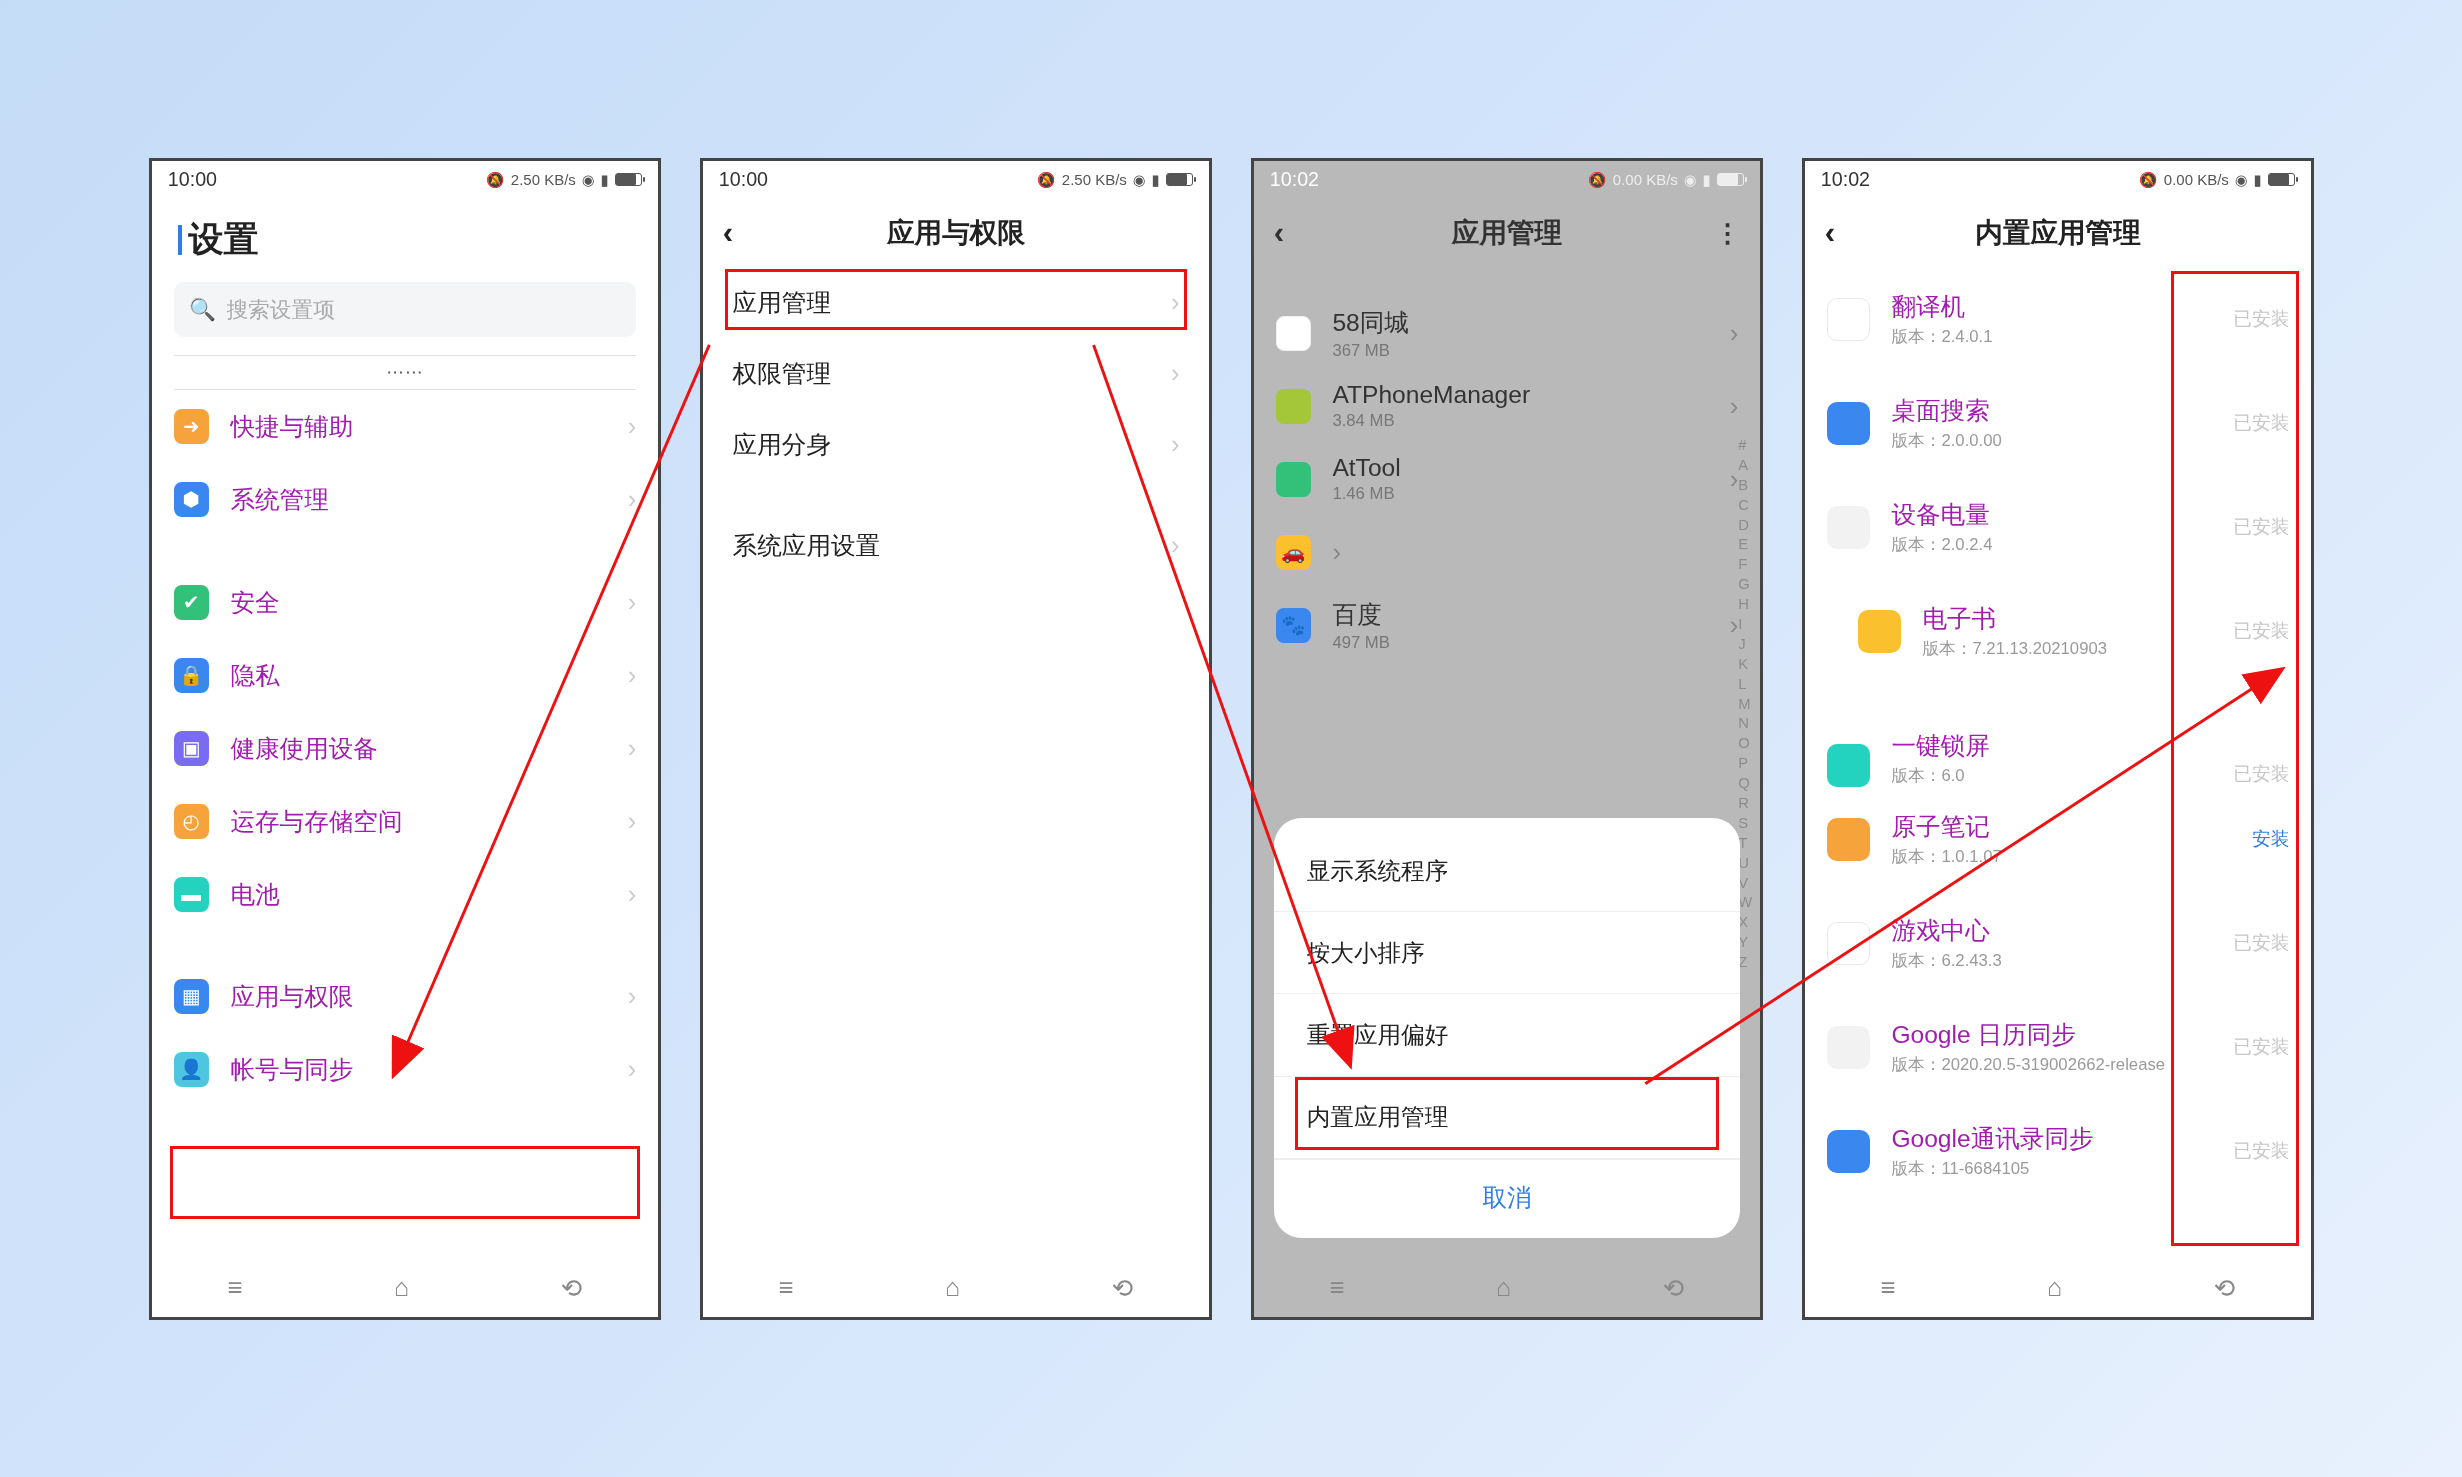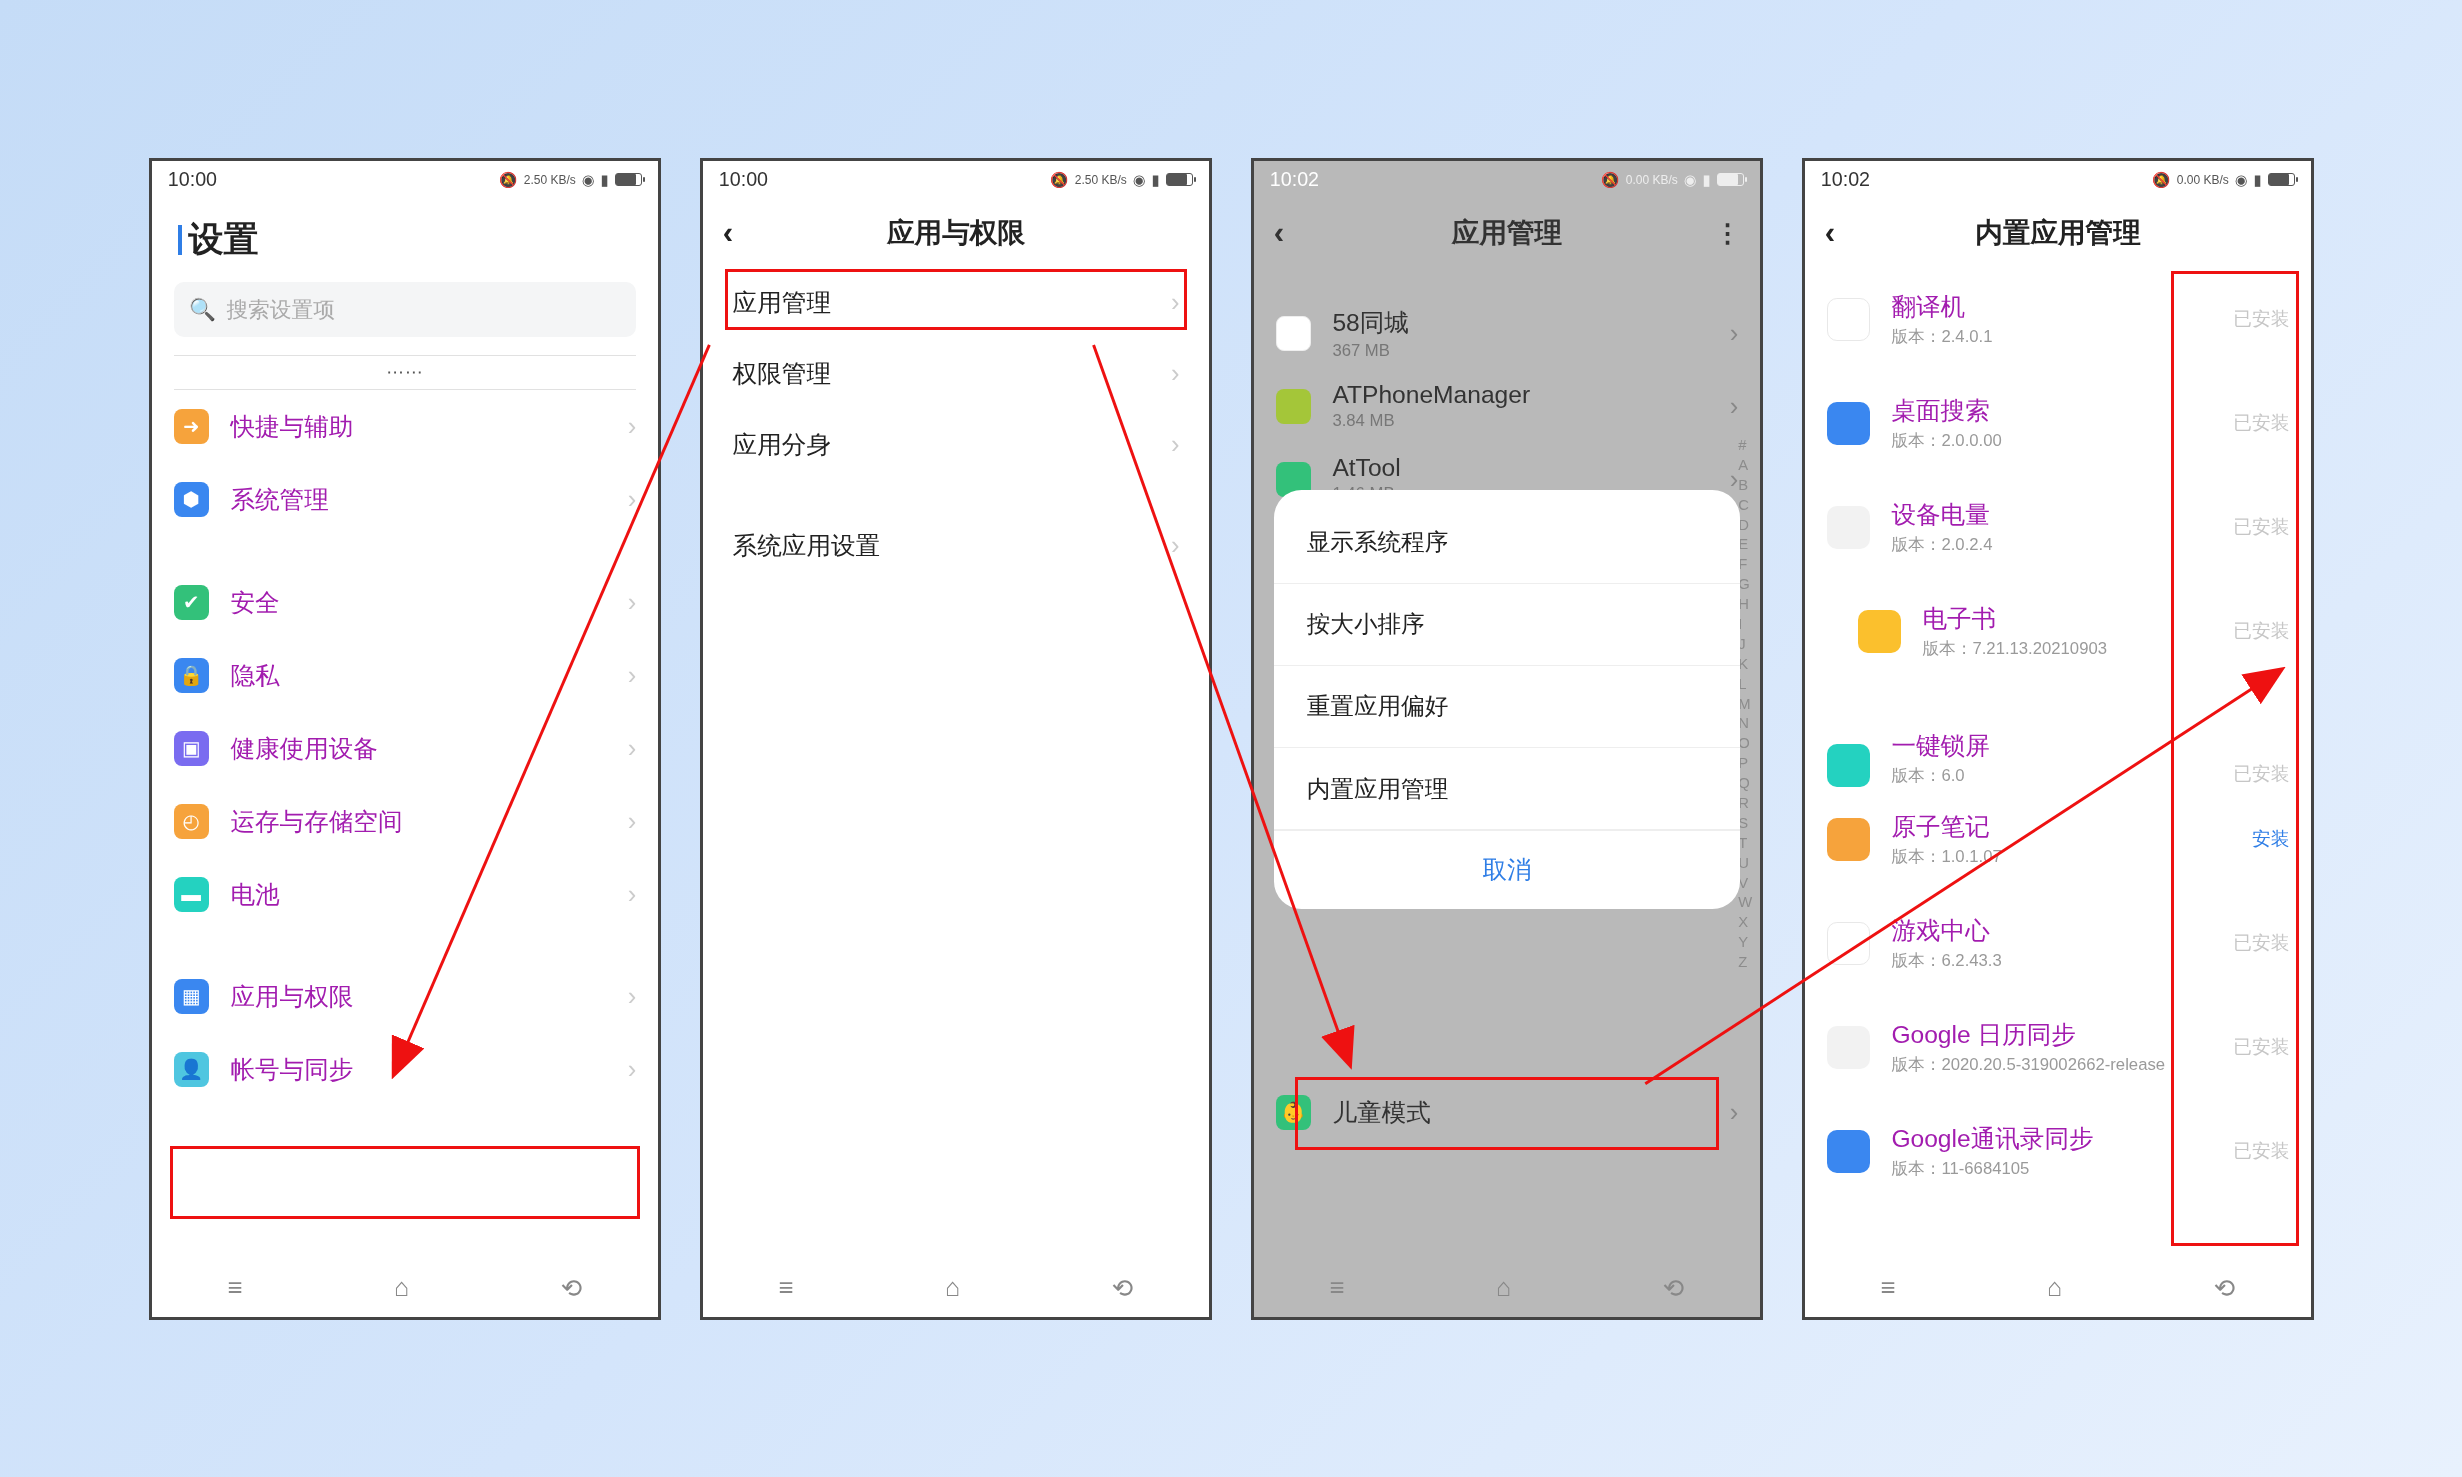--- a/index.html
+++ b/index.html
@@ -30,21 +30,21 @@
     justify-content: space-between;
     align-items: center;
     padding: 0 15.8px;
     font-size: 19.7px;
     color: #333;
   }
   .phone.dimmed .statusbar { color: #fff; }
   .status-icons { display: flex; gap: 5.9px; align-items: center; font-size: 14.8px; color: #555; }
   .phone.dimmed .status-icons { color: #eee; }
   .status-icons span { display: inline-block; }
-  .sig { font-size: 12px; line-height: 1; }
+  .sig { font-size: 15px; line-height: 1; }
   .batt { width: 27.6px; height: 13.8px; border: 1.5px solid #555; border-radius: 3px; position: relative; }
   .batt::after { content:''; position:absolute; right:-3.9px; top:3px; width:2px; height:5.9px; background:#555; border-radius:1px;}
   .batt i { display:block; width:80%; height:100%; background:#555; border-radius:1px;}
   .phone.dimmed .batt { border-color:#eee; }
   .phone.dimmed .batt::after { background:#eee; }
   .phone.dimmed .batt i { background:#eee; }
 
   .header {
     display: flex;
     align-items: center;
@@ -159,21 +159,21 @@
     justify-content:space-around;
     align-items:center;
     color:#888;
     font-size:25.6px;
     border-top:0;
   }
 
   
   .backdrop {
     position:absolute; inset:0;
-    display:flex; flex-direction:column; justify-content:center;
+    display:flex; flex-direction:column; justify-content:flex-end;
     padding: 0 19.7px 79px;
     pointer-events:none;
   }
   .sheet {
     background:#fff;
     border-radius: 27.6px;
     padding: 11.8px 0 5.9px;
     pointer-events:auto;
   }
   .sheet .opt {

